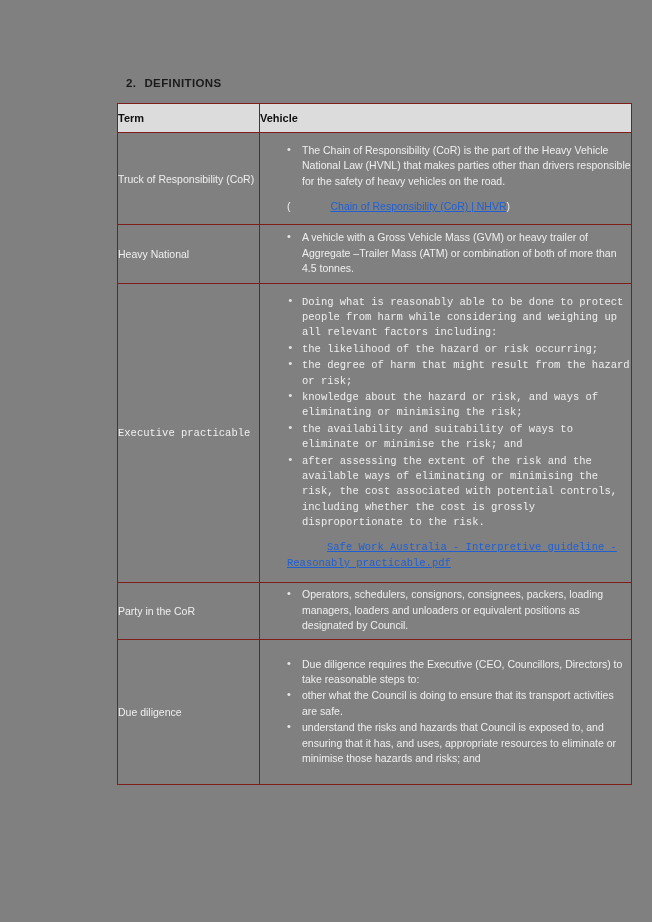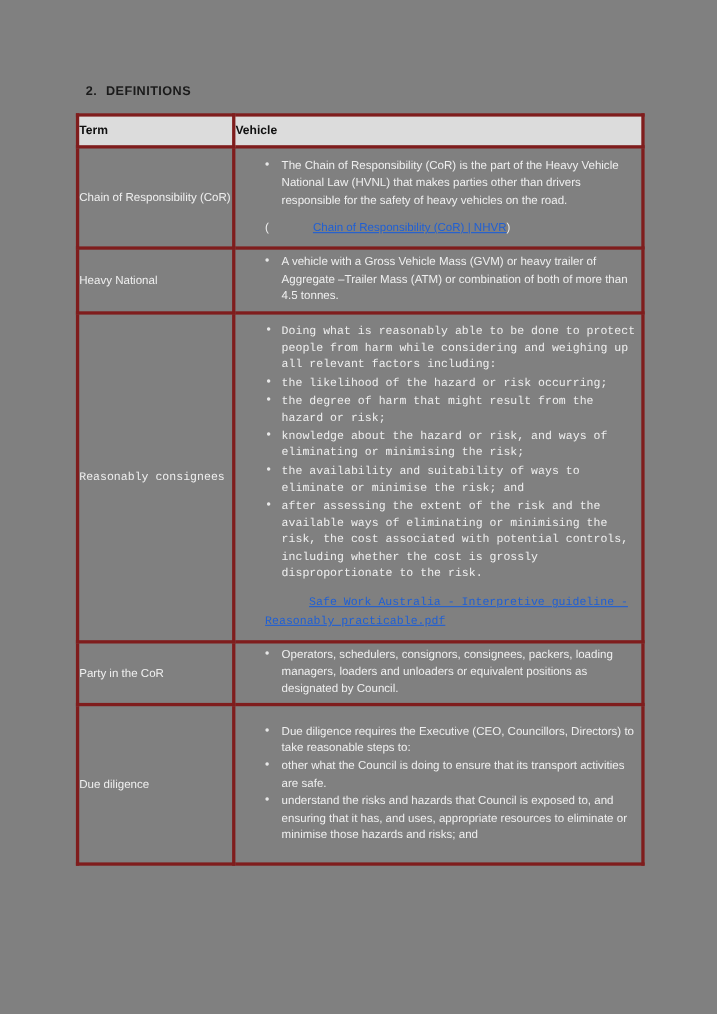--- a/index.html
+++ b/index.html
@@ -11,20 +11,21 @@
     background: #808080;
     font-family: "Liberation Sans", sans-serif;
     overflow: hidden;
   }
 
   #page {
     position: relative;
     width: 556px;
     height: 922px;
     background: #808080;
+    margin-left: 48px;
   }
 
   #heading {
     position: absolute;
     left: 78px;
     top: 77px;
     font-size: 11.5px;
     font-weight: bold;
     color: #1a1a1a;
     letter-spacing: 0.4px;
@@ -38,21 +39,21 @@
     top: 103px;
     width: 514px;
     border-collapse: collapse;
     table-layout: fixed;
   }
 
   #table col.c1 { width: 142px; }
   #table col.c2 { width: 372px; }
 
   #table th, #table td {
-    border: 3px solid #7f1d1d;
+    border: 1px solid #7f1d1d;
     vertical-align: middle;
     padding: 0;
   }
 
   thead th {
     background: #dcdcdc;
     color: #101010;
     font-size: 11px;
     font-weight: bold;
     text-align: left;
@@ -149,21 +150,21 @@
       </colgroup>
     <thead>
       <tr>
         <th>Term</th>
         <th>Vehicle</th>
       </tr>
     </thead>
     <tbody>
 
       <tr class="r-cor">
-        <td class="term">Chain of Responsibility (CoR)</td>
+        <td class="term">Truck of Responsibility (CoR)</td>
         <td class="meaning">
           <ul class="bullets">
             <li>The Chain of Responsibility (CoR) is the part of the Heavy Vehicle National Law (HVNL) that makes parties other than drivers responsible for the safety of heavy vehicles on the road.</li>
           </ul>
           <div class="linkline">
             <span class="linkpara">(</span><a class="doclink">Chain of Responsibility (CoR) | NHVR</a><span class="linkpara">)</span>
           </div>
         </td>
       </tr>
 
@@ -171,21 +172,21 @@
         <td class="term">Heavy National</td>
         <td class="meaning">
           <ul class="bullets">
             <li>A vehicle with a Gross Vehicle Mass (GVM) or heavy trailer of Aggregate –Trailer Mass (ATM) or combination of both of more than 4.5 tonnes.</li>
           </ul>
         </td>
       </tr>
 
 
       <tr class="r-rp">
-        <td class="term">Reasonably consignees</td>
+        <td class="term">Executive practicable</td>
         <td class="meaning">
           <ul class="bullets">
             <li>Doing what is reasonably able to be done to protect people from harm while considering and weighing up all relevant factors including:</li>
             <li>the likelihood of the hazard or risk occurring;</li>
             <li>the degree of harm that might result from the hazard or risk;</li>
             <li>knowledge about the hazard or risk, and ways of eliminating or minimising the risk;</li>
             <li>the availability and suitability of ways to eliminate or minimise the risk; and</li>
             <li>after assessing the extent of the risk and the available ways of eliminating or minimising the risk, the cost associated with potential controls, including whether the cost is grossly disproportionate to the risk.</li>
           </ul>
           <div class="linkline">

